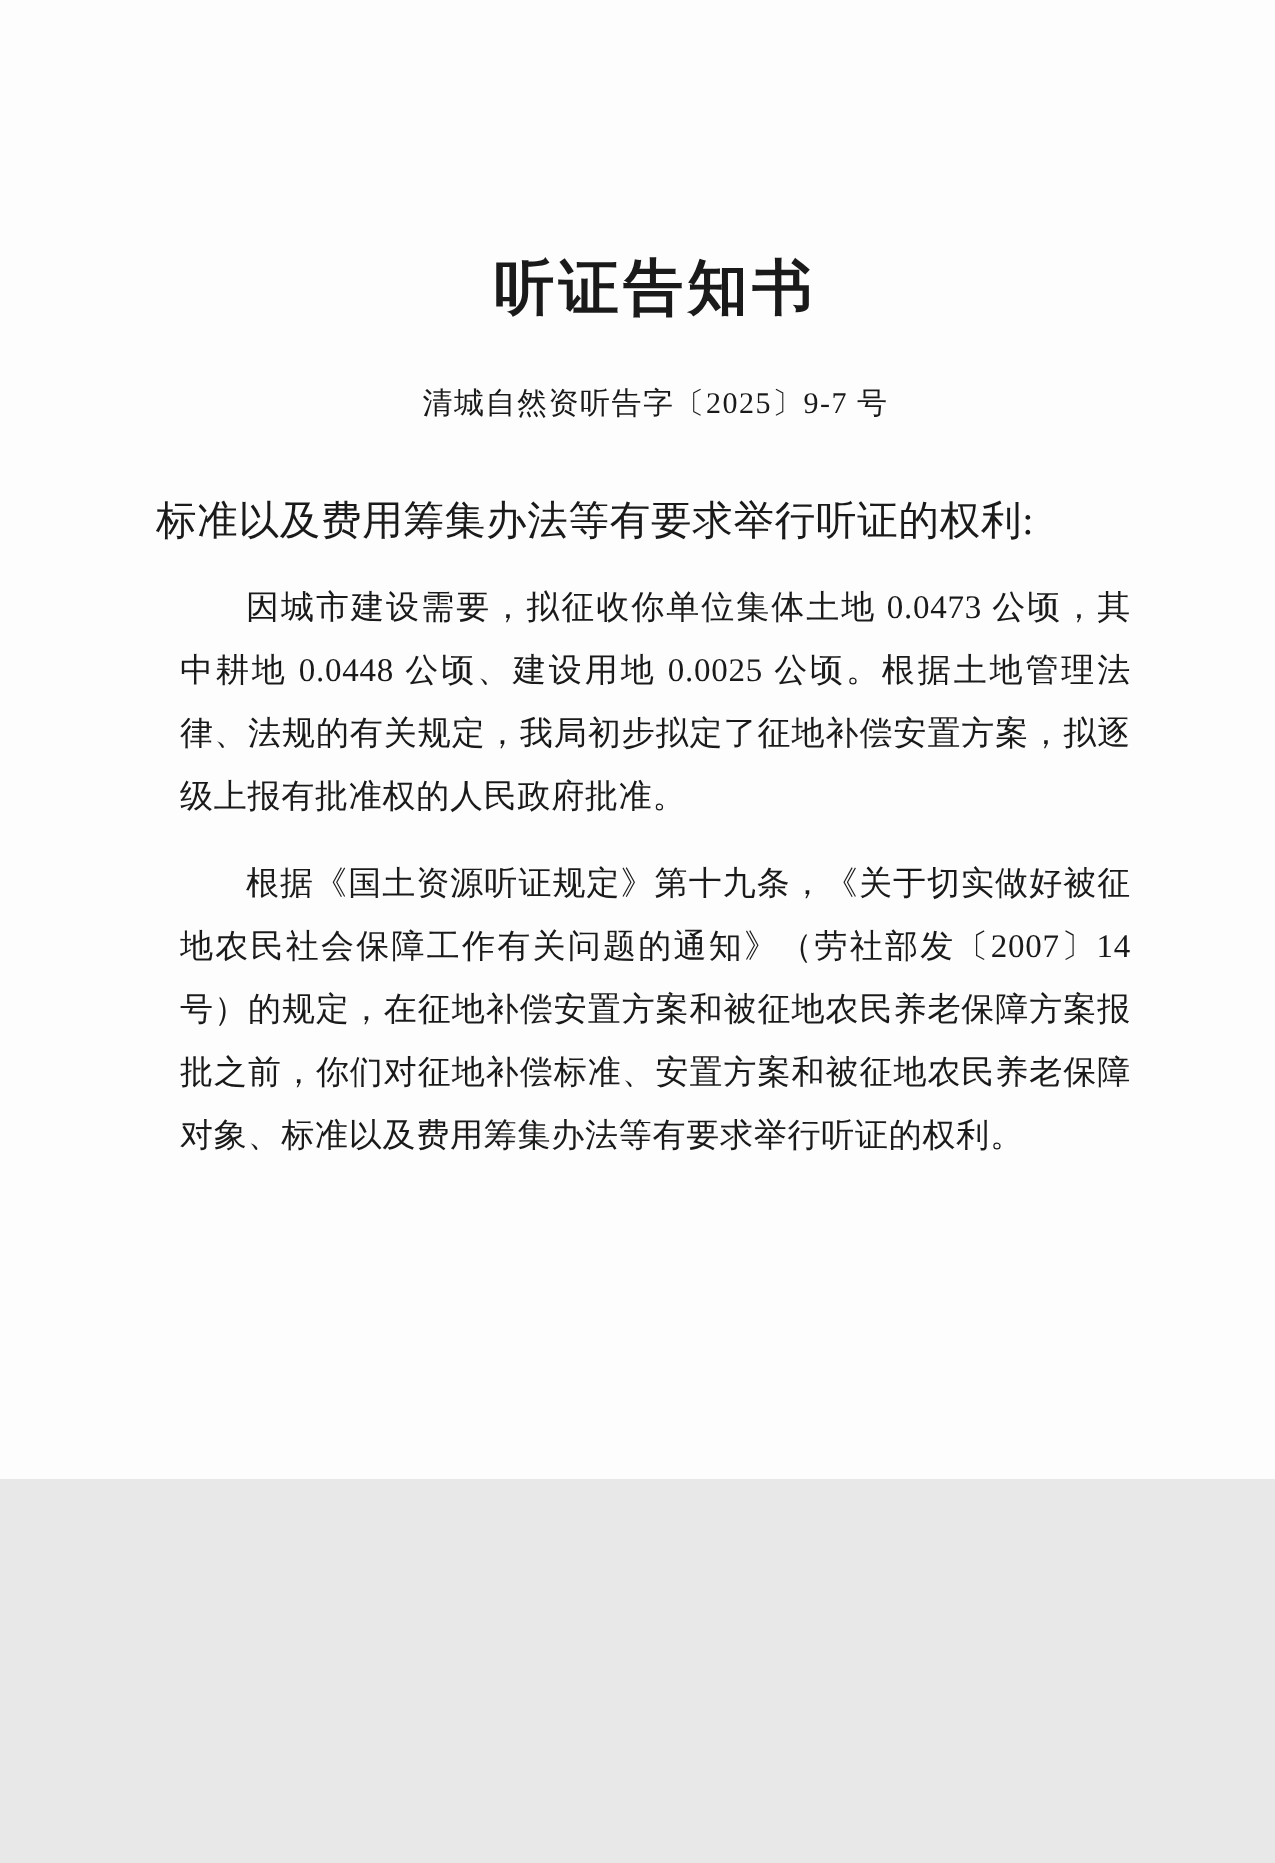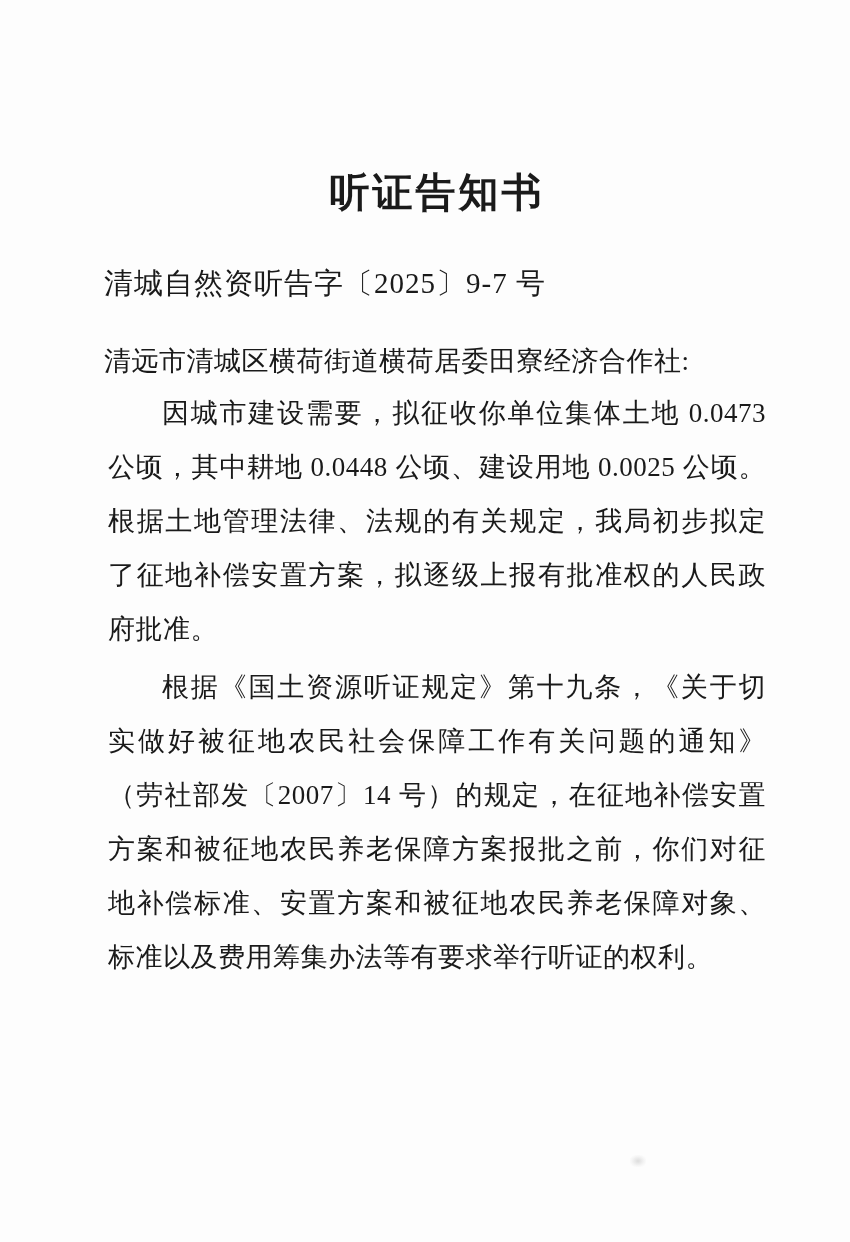--- a/index.html
+++ b/index.html
@@ -3,21 +3,21 @@
 <meta charset="utf-8">
 <style>
   html, body {
     margin: 0;
     padding: 0;
     background: #e8e8e8;
   }
   .page {
     position: relative;
     width: 850px;
-    height: 1242px;
+    height: 986px;
     margin: 0 auto;
     background: #fdfdfd;
     overflow: hidden;
     font-family: "Liberation Serif", "DejaVu Serif", serif;
     color: #1a1a1a;
   }
   .content {
     position: absolute;
     left: 104px;
     top: 0;
@@ -26,36 +26,36 @@
   .doc-title {
     margin-top: 166px;
     text-align: center;
     font-size: 40px;
     font-weight: 900;
     letter-spacing: 3px;
     line-height: 52px;
     font-family: "Liberation Sans", "DejaVu Sans", sans-serif;
   }
   .doc-number {
-    margin-top: 48px;
-    text-align: left;
-    font-size: 29px;
+    margin-top: 34px;
+    text-align: center;
+    font-size: 20px;
     line-height: 34px;
     letter-spacing: 1px;
   }
   .addressee {
     margin-top: 40px;
     font-size: 27px;
     line-height: 42px;
     letter-spacing: 0.5px;
   }
   .body-paragraph {
-    margin: 4px;
-    font-size: 27px;
-    line-height: 54px;
+    margin: 16px;
+    font-size: 22px;
+    line-height: 42px;
     letter-spacing: 0.5px;
     text-align: justify;
     text-justify: inter-ideograph;
     text-indent: 2em;
     word-break: break-all;
   }
   .scan-artifact {
     position: absolute;
     left: 630px;
     top: 1155px;
@@ -64,18 +64,18 @@
     background: radial-gradient(ellipse at center, rgba(160,160,160,0.35) 0%, rgba(200,200,200,0.15) 55%, rgba(255,255,255,0) 80%);
   }
 </style>
 </head>
 <body>
 
 <div class="page">
   <div class="content">
     <div class="doc-title">听证告知书</div>
     <div class="doc-number">清城自然资听告字〔2025〕9-7 号</div>
-    <div class="addressee">清远市清城区横荷街道横荷居委田寮经济合作社:</div>
+    <div class="addressee">标准以及费用筹集办法等有要求举行听证的权利:</div>
     <p class="body-paragraph">因城市建设需要，拟征收你单位集体土地 0.0473 公顷，其中耕地 0.0448 公顷、建设用地 0.0025 公顷。根据土地管理法律、法规的有关规定，我局初步拟定了征地补偿安置方案，拟逐级上报有批准权的人民政府批准。</p>
     <p class="body-paragraph">根据《国土资源听证规定》第十九条，《关于切实做好被征地农民社会保障工作有关问题的通知》（劳社部发〔2007〕14 号）的规定，在征地补偿安置方案和被征地农民养老保障方案报批之前，你们对征地补偿标准、安置方案和被征地农民养老保障对象、标准以及费用筹集办法等有要求举行听证的权利。</p>
   </div>
   <div class="scan-artifact"></div>
 </div>
 
 </body></html>

